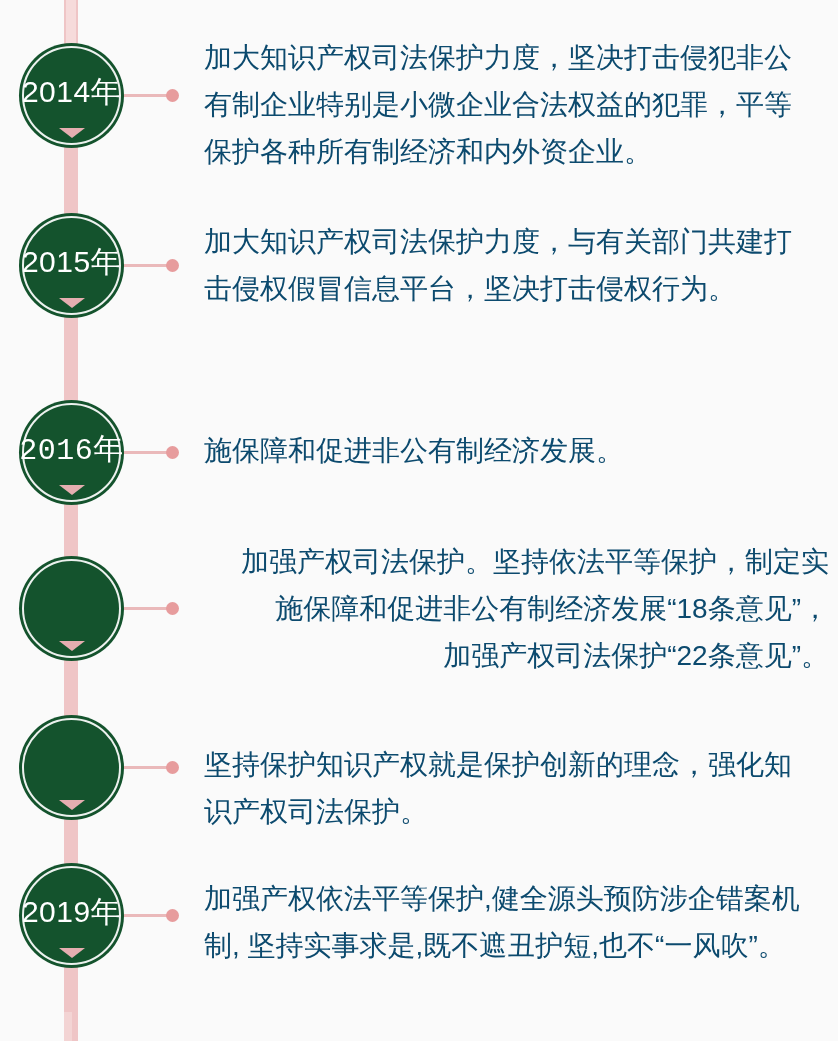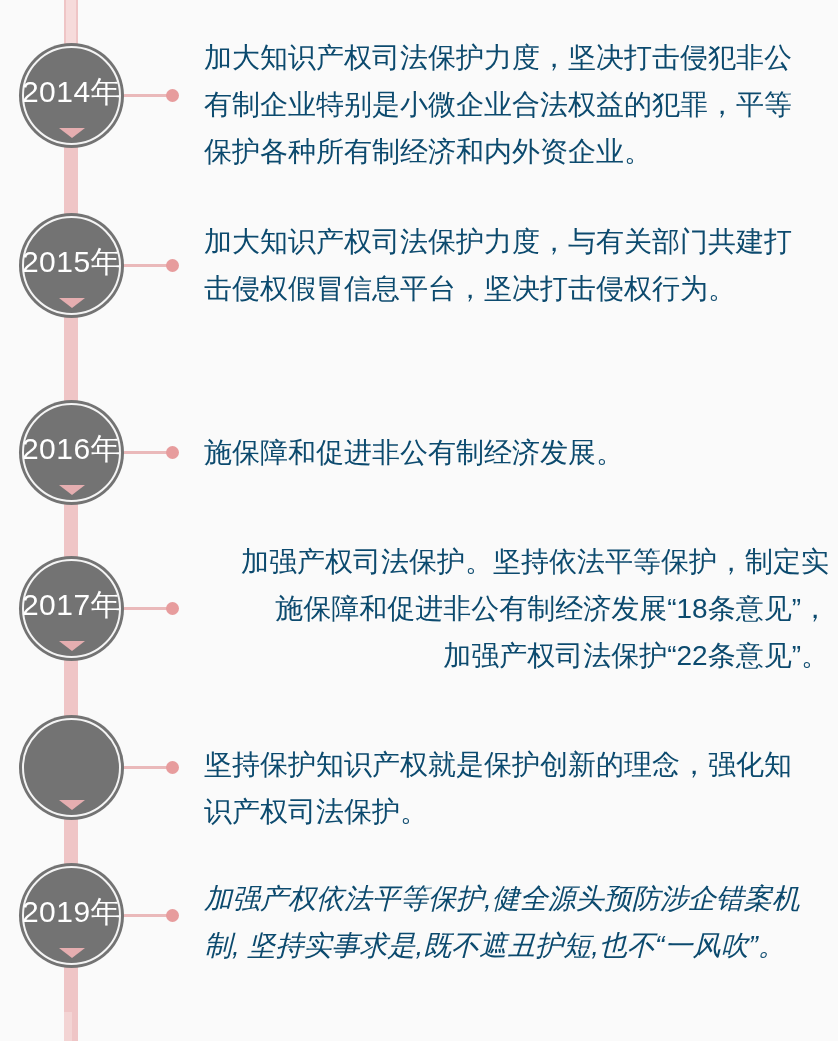--- a/index.html
+++ b/index.html
@@ -24,30 +24,30 @@
   }
   .bar-fade-bottom {
     position: absolute; left: 64px; top: 1012px;
     width: 8px; height: 29px;
     background: #f3d4d4;
   }
 
   .item { position: absolute; left: 0; width: 838px; height: 105px; }
   .item-1 { top: 43px; }
   .item-2 { top: 213px; }
-  .item-3 { top: 400px; }
+  .item-3 { top: 400px; font-family: Liberation Mono, monospace; }
   .item-4 { top: 556px; }
   .item-5 { top: 715px; }
   .item-6 { top: 863px; }
 
   .year-circle {
     position: absolute; left: 19px; top: 0;
     width: 105px; height: 105px;
     border-radius: 50%;
-    background: #737373;
+    background: #14532d;
     display: flex; align-items: center; justify-content: center;
   }
   .year-circle::before {
     content: "";
     position: absolute; left: 3px; top: 3px; right: 3px; bottom: 3px;
     border: 2px solid rgba(255,255,255,0.92);
     border-radius: 50%;
   }
   .year-label {
     color: #ffffff;
@@ -85,21 +85,21 @@
     font-size: 28px;
     line-height: 47px;
     color: #0c4a6e;
     white-space: pre-line;
   }
   .item-1 .desc { top: -9px; }
   .item-2 .desc { top: 5px; }
   .item-3 .desc { top: 29px; }
   .item-4 .desc { top: -18px; text-align: right; }
   .item-5 .desc { top: 6px; margin-top: 20px; }
-  .item-6 .desc { top: 12px; font-style: italic; }
+  .item-6 .desc { top: 12px; }
 </style>
 </head>
 <body>
 
 <div class="timeline-bar"></div>
 <div class="bar-fade-top"></div>
 <div class="bar-fade-bottom"></div>
 
 <div class="item item-1">
   <div class="connector-line"></div>
@@ -131,21 +131,20 @@
     <span class="year-label">2016年</span>
     <span class="triangle-down"></span>
   </div>
   <div class="desc">施保障和促进非公有制经济发展。</div>
 </div>
 
 <div class="item item-4">
   <div class="connector-line"></div>
   <div class="connector-dot"></div>
   <div class="year-circle">
-    <span class="year-label">2017年</span>
     <span class="triangle-down"></span>
   </div>
   <div class="desc">加强产权司法保护。坚持依法平等保护，制定实
 施保障和促进非公有制经济发展“18条意见”，
 加强产权司法保护“22条意见”。</div>
 </div>
 
 <div class="item item-5">
   <div class="connector-line"></div>
   <div class="connector-dot"></div>

